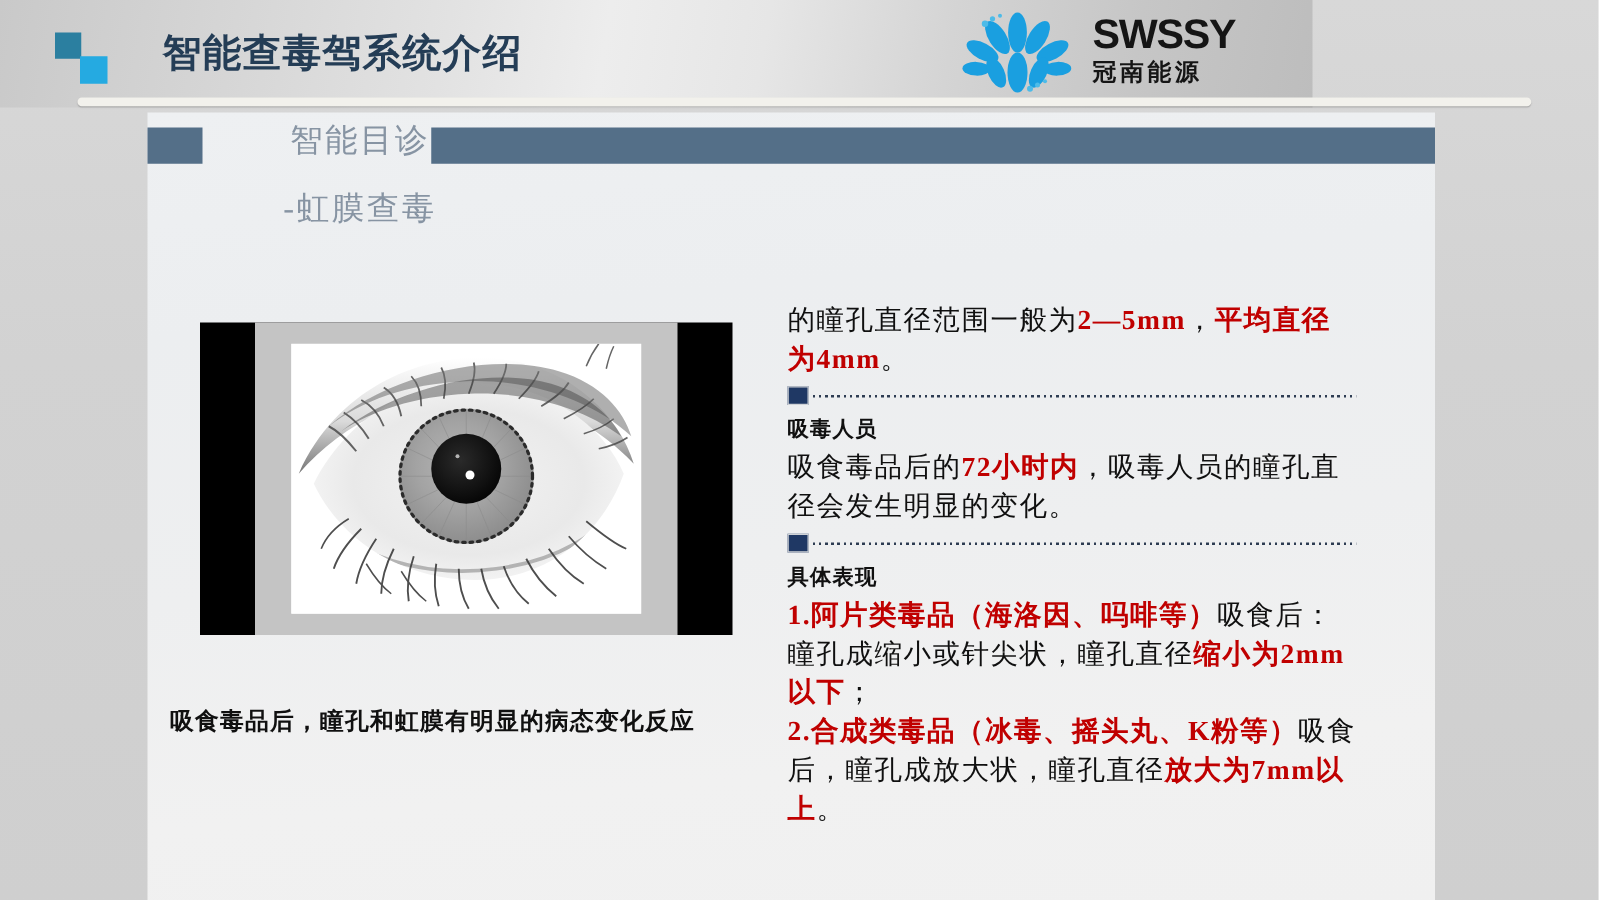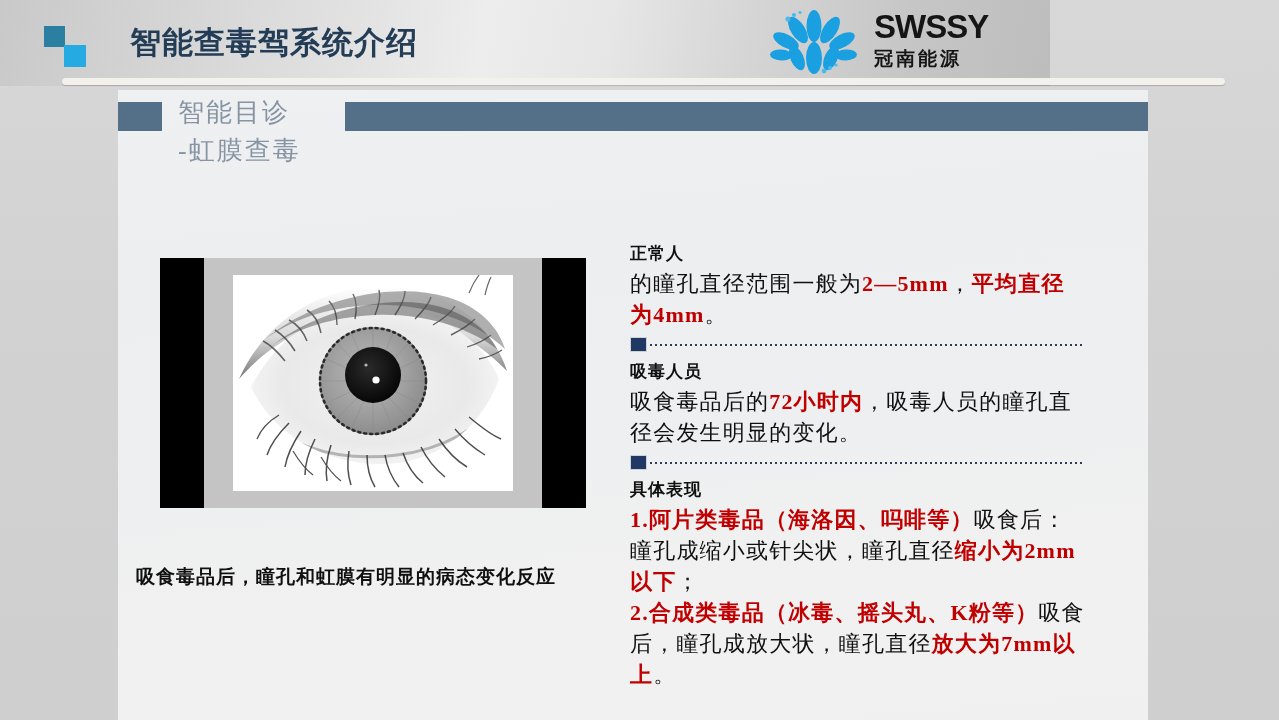--- a/index.html
+++ b/index.html
@@ -117,28 +117,28 @@
   .title-bar-right {
     position: absolute;
     left: 227px; top: 12px;
     width: 803px; height: 29px;
     background: #546f88;
   }
   .slide-title {
     position: absolute;
     left: 60px; top: 4px;
     width: 220px;
-    text-align: left;
+    text-align: center;
     font-family: "Liberation Serif", "DejaVu Serif", serif;
     font-size: 26px;
     color: #8794a3;
     line-height: 38px;
     letter-spacing: 2px;
   }
-  .slide-title .line2 { display: block; }
+  .slide-title .line2 { display: block; margin-top: 16px; }
 
   
   .eye-figure {
     position: absolute;
     left: 42px; top: 168px;
     width: 426px; height: 250px;
     background: #000000;
   }
   .eye-frame {
     position: absolute;
@@ -381,21 +381,20 @@
           </svg>
         </div>
       </div>
     </div>
 
     <div class="caption">吸食毒品后，瞳孔和虹膜有明显的病态变化反应</div>
 
     <div class="textcol">
 
       <div>
-        <div class="blk-head">正常人</div>
         <div class="blk-body"><span>的瞳孔直径范围一般为</span><span class="red">2—5mm</span><span>，</span><span class="red">平均直径为4mm</span><span>。</span></div>
       </div>
 
       <div class="divider">
         <div class="dot-sq"></div>
         <div class="dot-line"></div>
       </div>
 
       <div>
         <div class="blk-head">吸毒人员</div>

